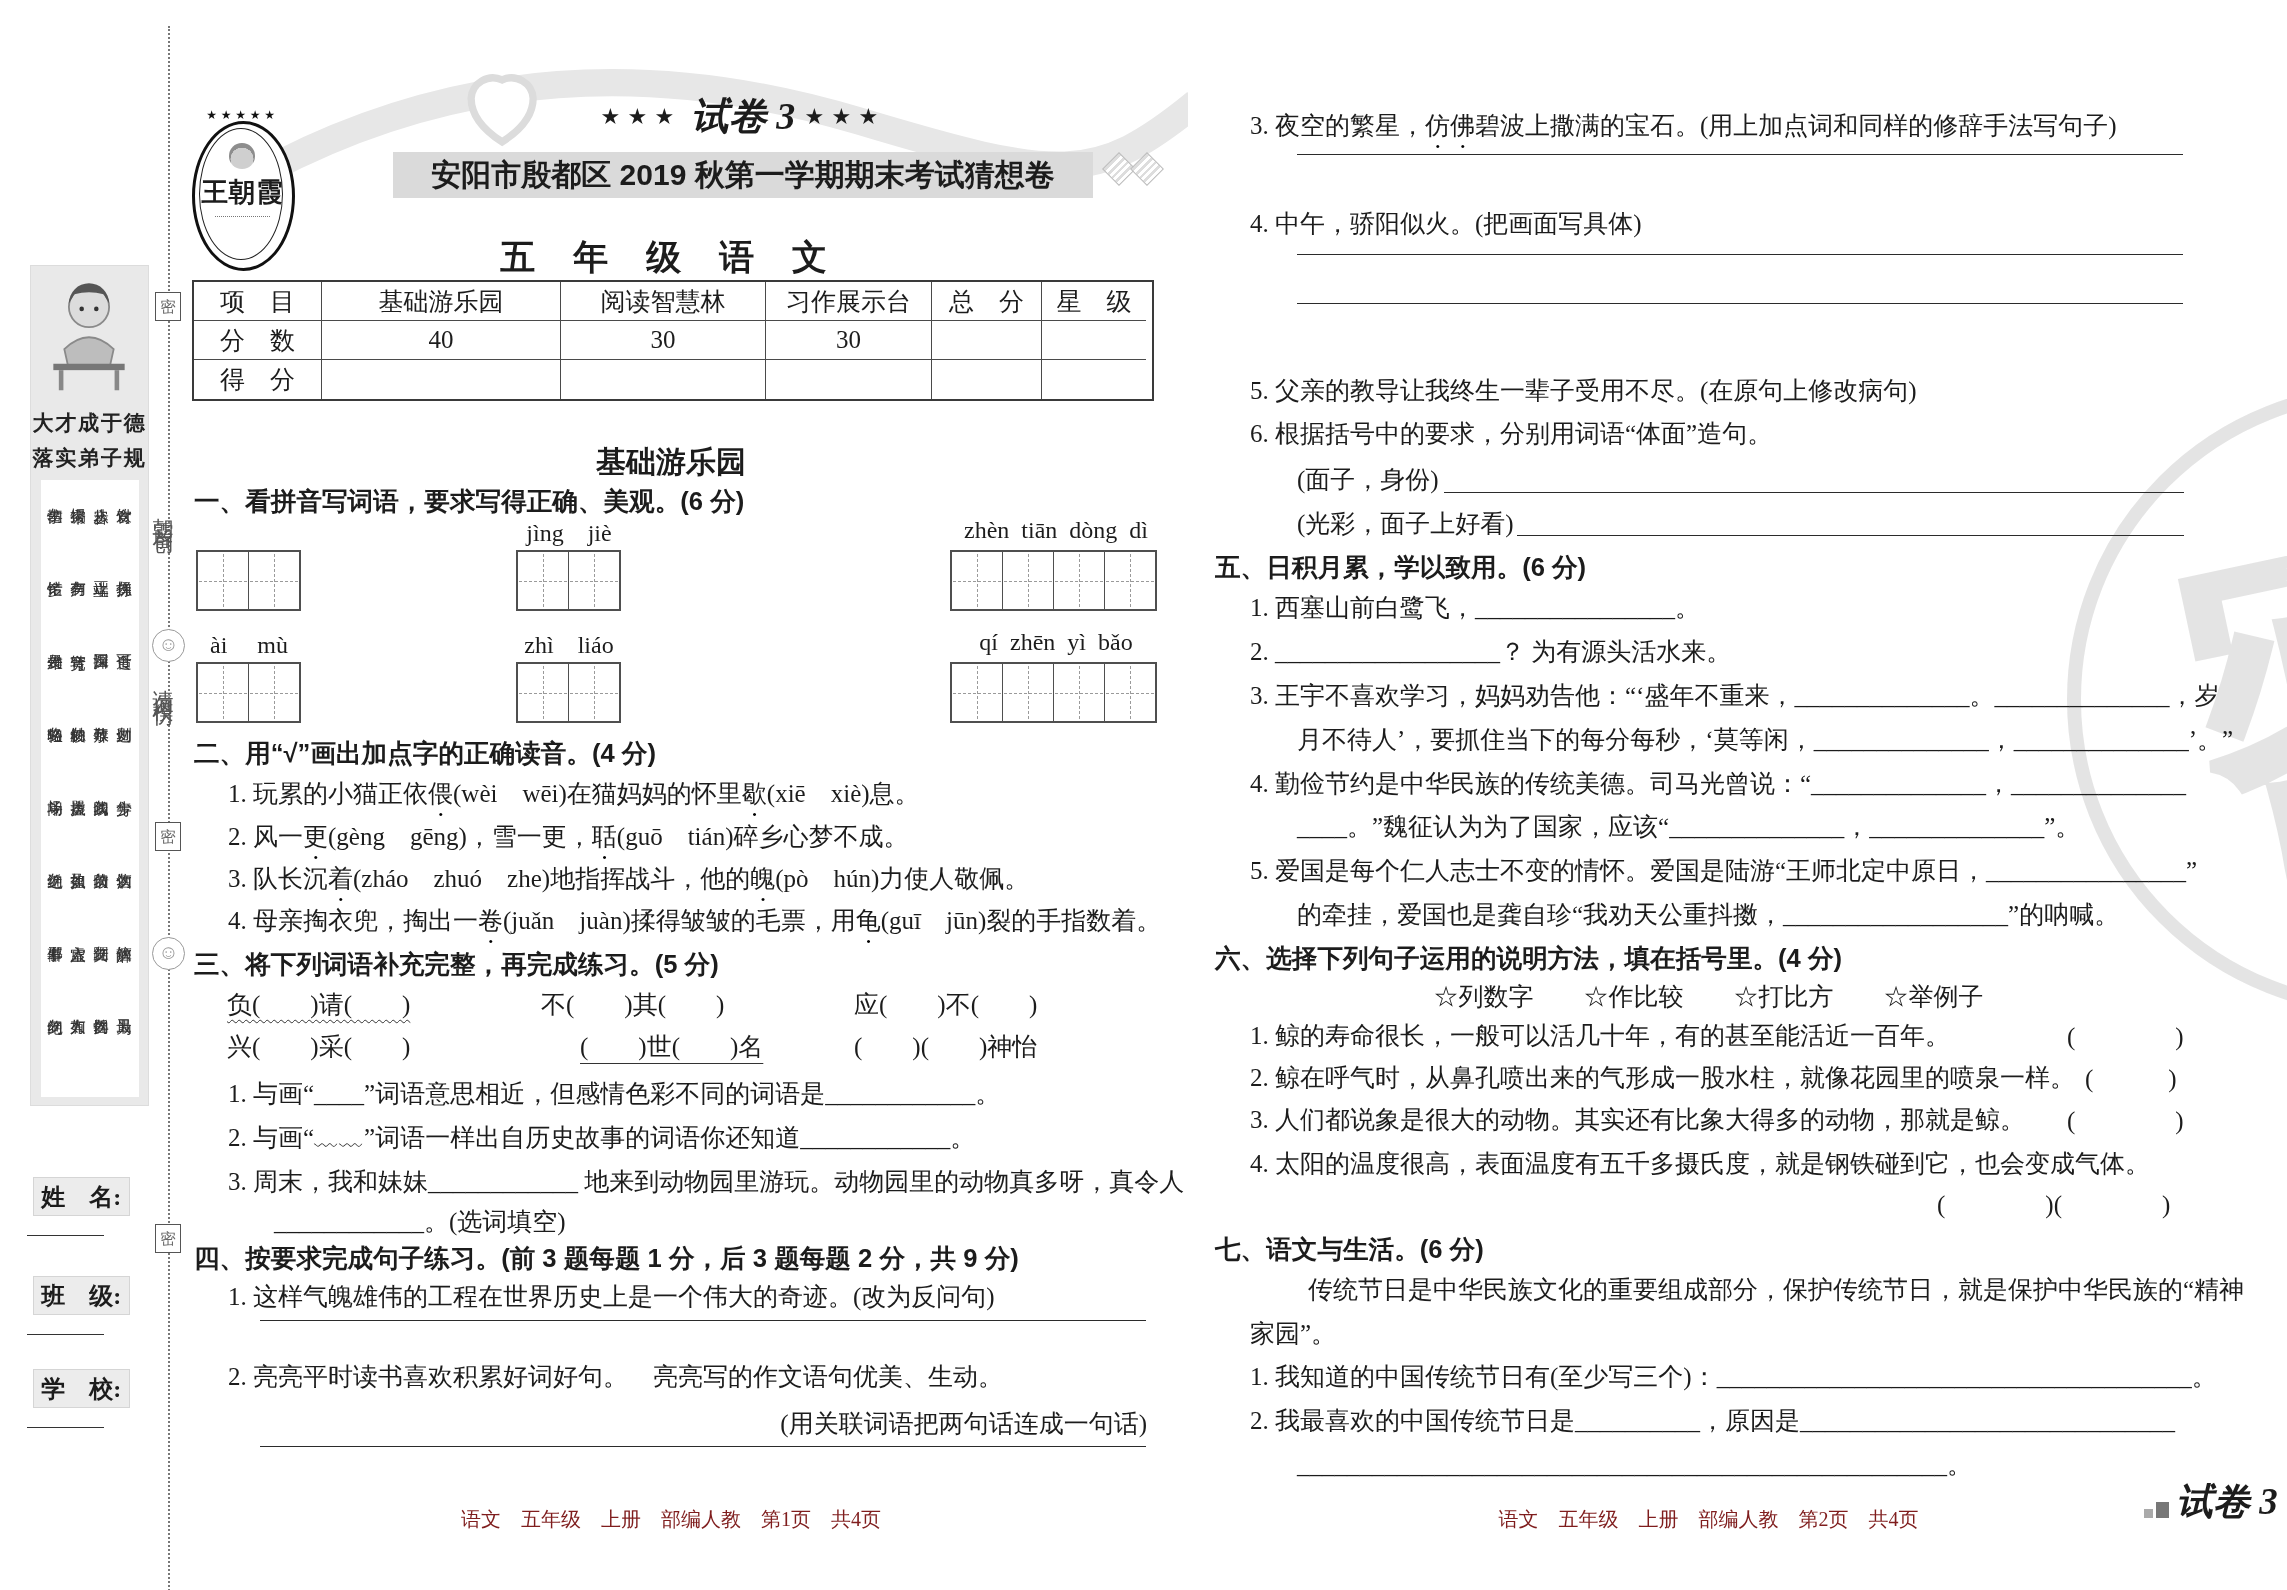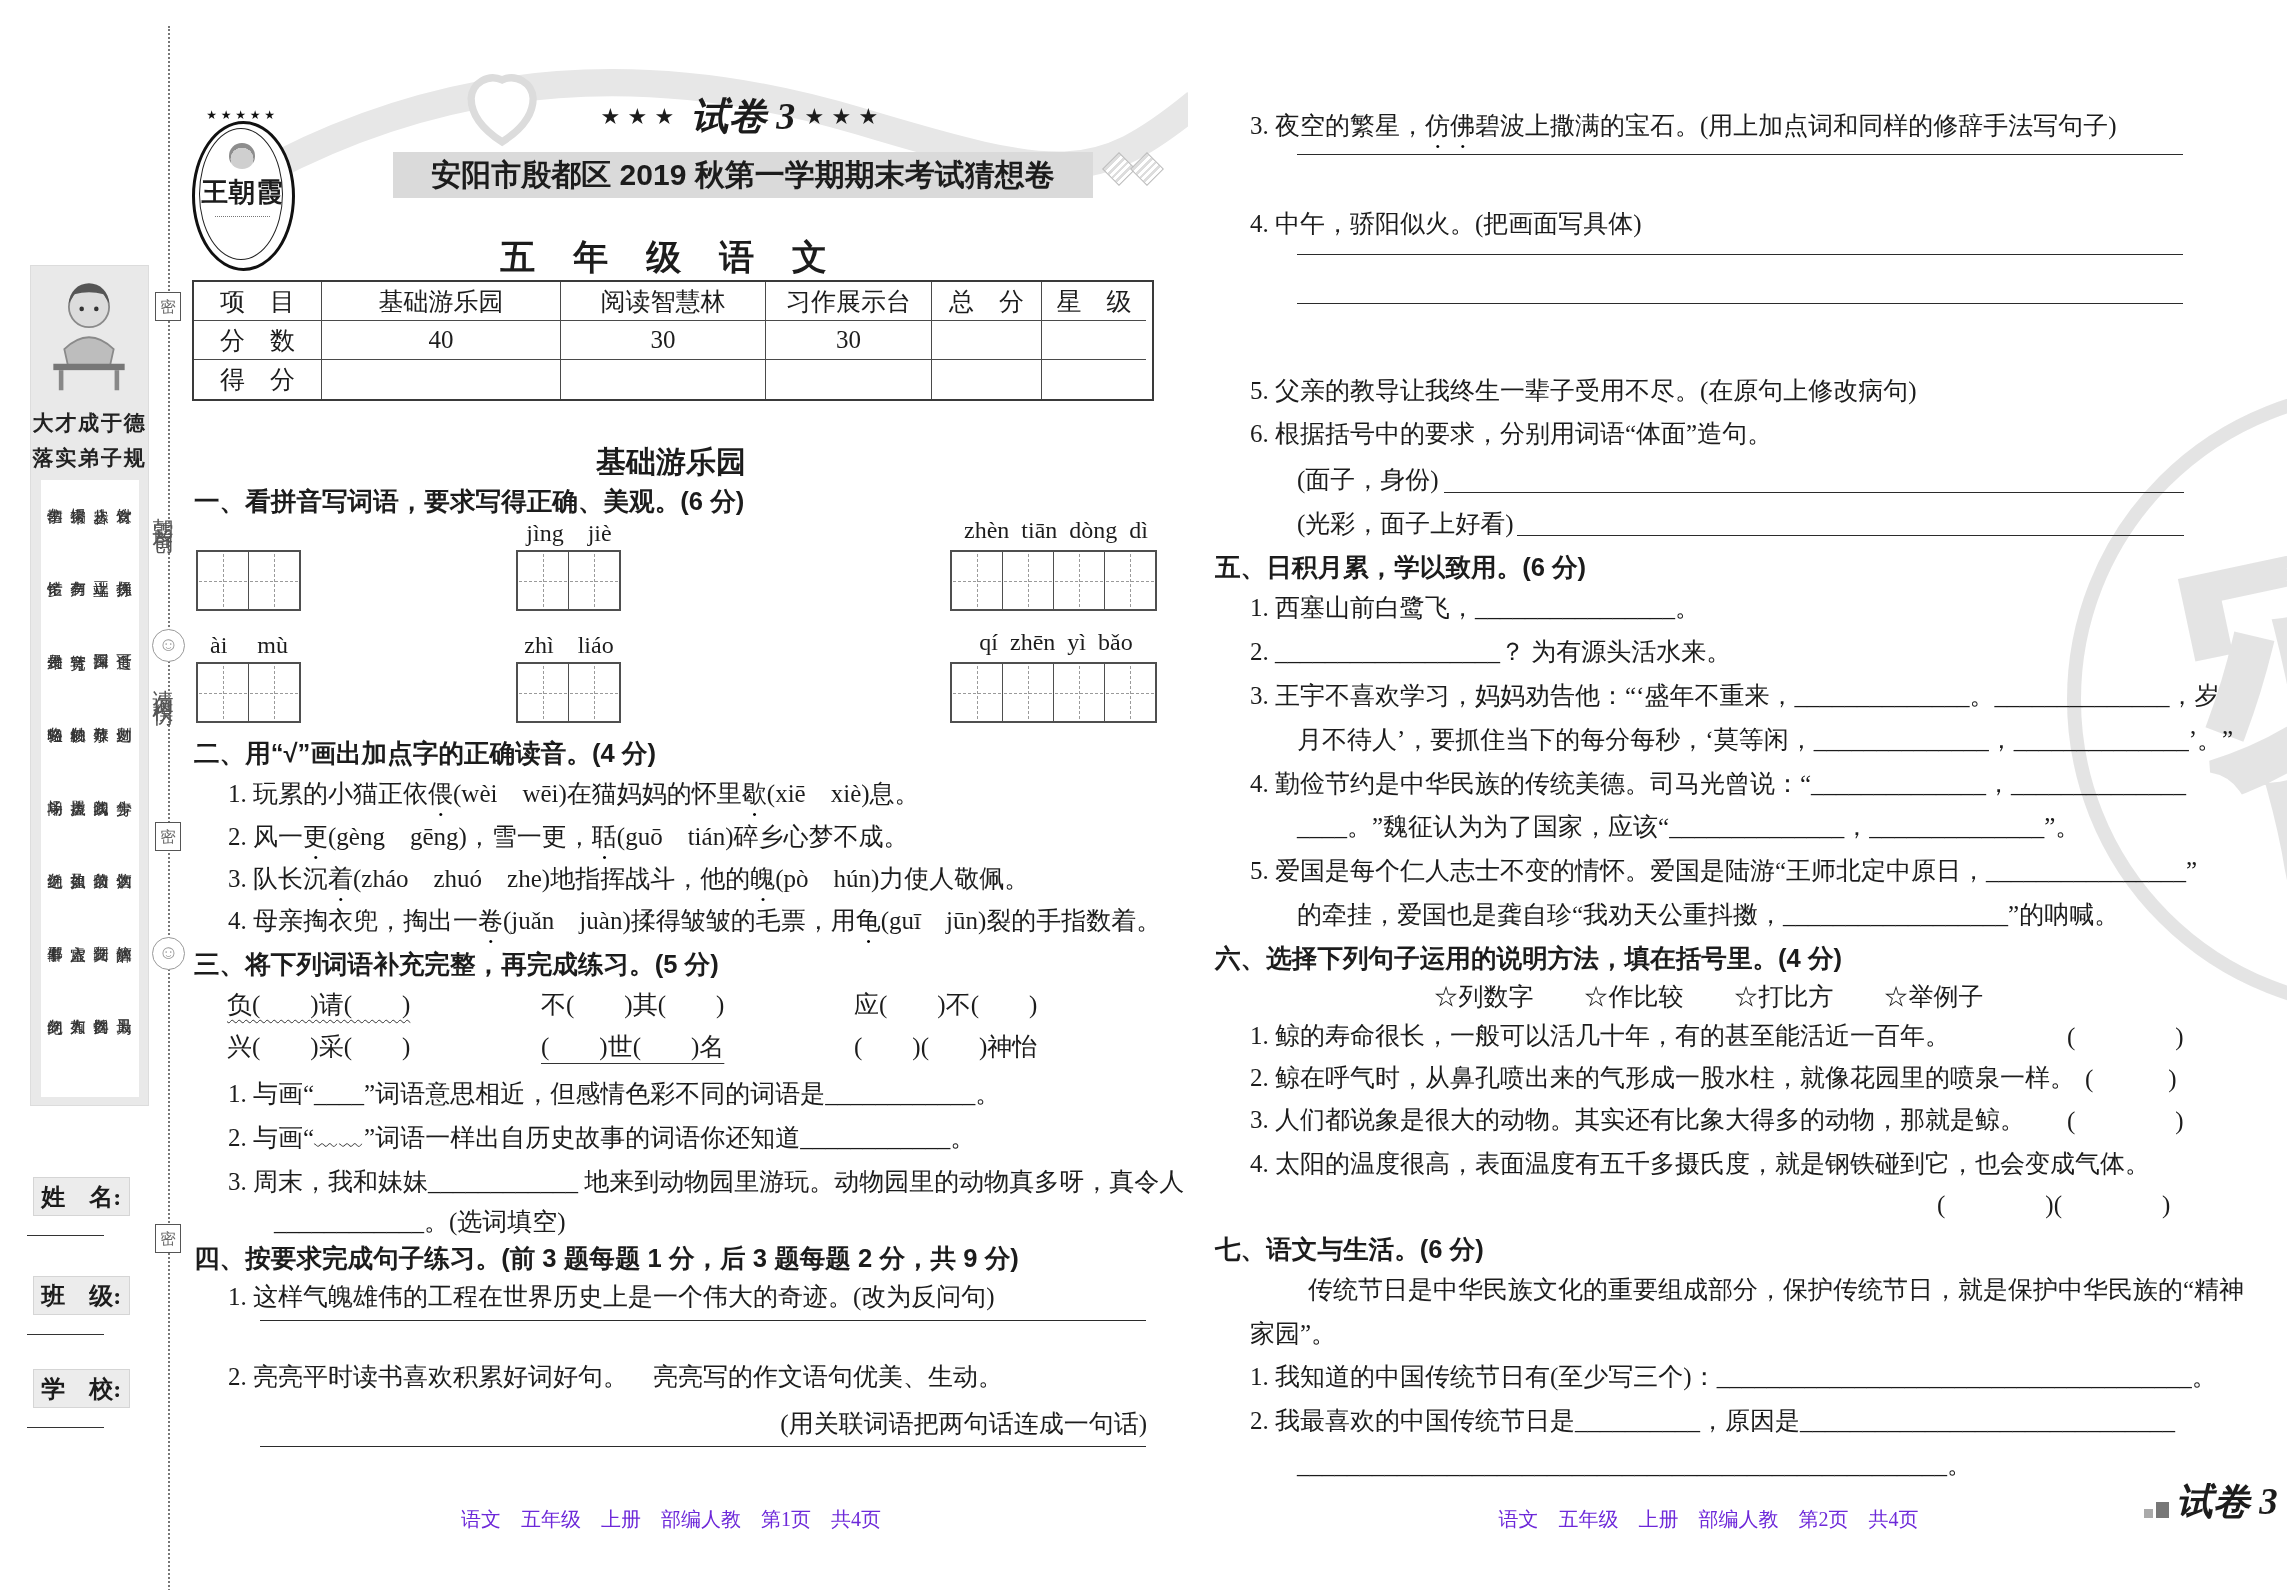--- a/index.html
+++ b/index.html
@@ -11,21 +11,21 @@
   html,body{margin:0;padding:0;background:#fff;}
   #stage{position:relative;width:2287px;height:1591px;background:#fff;overflow:hidden;
          font-family:var(--serif);color:var(--ink);}
   .abs{position:absolute;}
   .sans{font-family:var(--sans);}
   .b{font-weight:bold;}
   .rule{position:absolute;border-bottom:1.8px solid #2b2b2b;}
   .em-dot{text-emphasis:filled dot #000;-webkit-text-emphasis:filled dot #000;
           text-emphasis-position:under right;-webkit-text-emphasis-position:under right;}
   .wavy{text-decoration:underline wavy #333;text-underline-offset:6.4px;text-decoration-thickness:1.4px;}
-  .uline{text-decoration:underline solid #333;text-underline-offset:8.2px;text-decoration-thickness:1.4px;}
+  .uline{text-decoration:underline solid #333;text-underline-offset:8.2px;text-decoration-thickness:1.4px;margin-left:39px;}
   .item{font-size:25px;line-height:1.25;white-space:nowrap;}
   .sec-title{font-size:25.6px;font-family:var(--sans);font-weight:bold;white-space:nowrap;}
   
   #side-panel{left:30px;top:265px;width:119px;height:841px;background:#e9e9e9;
               box-shadow:0 0 0 0.9px #dcdcdc inset;}
   .motto{left:0;width:119px;text-align:center;font-weight:bold;font-size:21px;
          font-family:var(--serif);letter-spacing:1.8px;color:#222;}
   #dz-panel{left:11px;top:215px;width:98px;height:617px;background:#fff;}
   .dz-grid{display:grid;grid-template-columns:repeat(4,23px);justify-content:center;
            row-gap:22px;padding-top:16.4px;}
@@ -74,21 +74,21 @@
   .pycell::after{content:'';position:absolute;top:50%;left:0.9px;right:0.9px;border-top:1.4px dashed #9a9a9a;}
   
   #wm-wrap{left:0;top:0;right:0;bottom:0;overflow:hidden;pointer-events:none;}
   #wm-ring{position:absolute;left:2067px;top:384px;width:603px;height:603px;border:14.6px solid #dedede;
            border-radius:50%;opacity:.8;display:flex;align-items:center;justify-content:center;}
   #wm-char{font-size:393px;color:#dedede;font-family:var(--serif);font-weight:bold;
            transform:rotate(-12deg);}
   
   .corner-sq{position:absolute;background:#8a8a8a;}
   #corner-label{font-size:37px;font-weight:bold;font-style:italic;font-family:var(--serif);}
-  .footer{font-size:20px;color:#6d28d9;font-family:var(--serif);white-space:nowrap;}
+  .footer{font-size:20px;color:#7f1d1d;font-family:var(--serif);white-space:nowrap;}
   .note-right{font-size:25px;white-space:nowrap;}
   .opt-line{font-size:25px;font-family:var(--sans);font-weight:bold;white-space:nowrap;}
   .bracket{font-size:25px;white-space:pre;}
 </style>
 </head>
 <body>
 
 <div id="stage">
 
   <div id="wm-wrap" class="abs">

